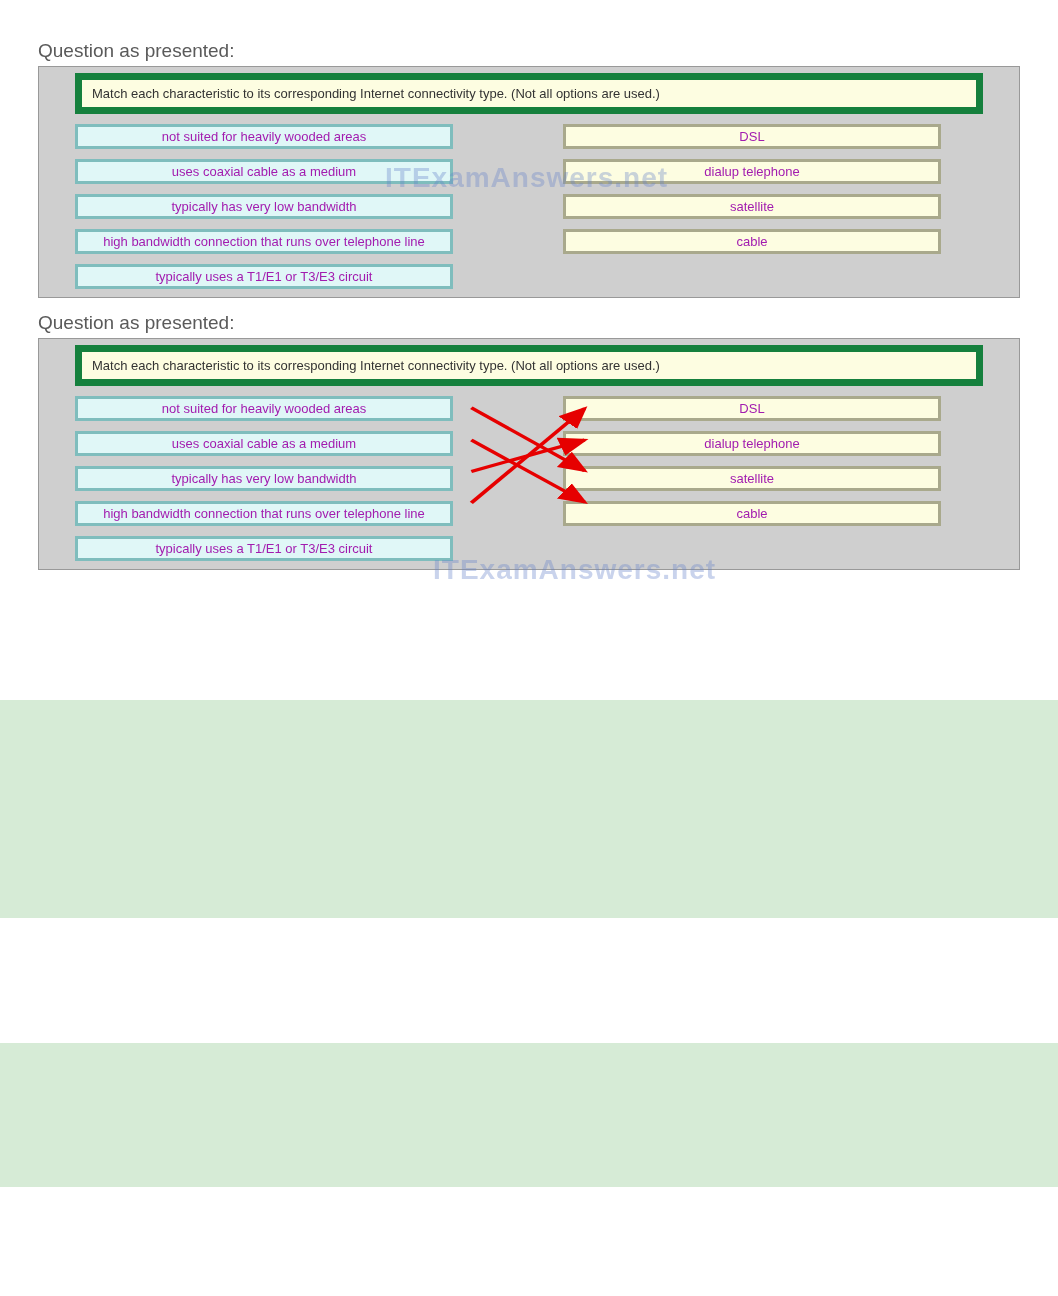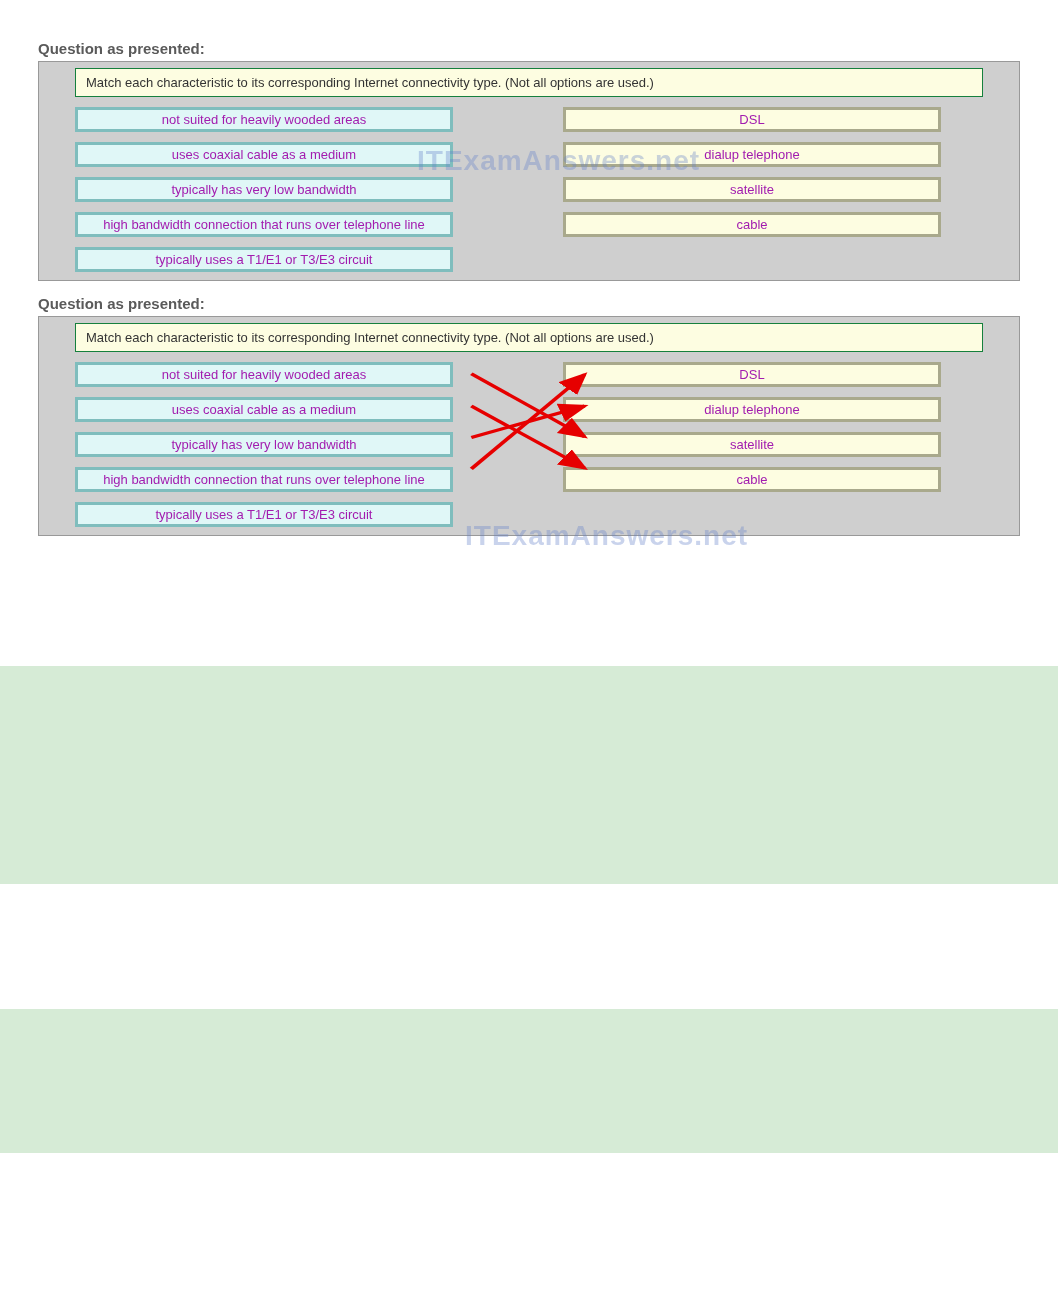--- a/index.html
+++ b/index.html
@@ -6,35 +6,35 @@
     body {
       font-family: Arial, Helvetica, sans-serif;
       background: #ffffff;
       width: 1058px;
       padding: 0;
     }
     .section {
       padding: 0 38px;
     }
     .heading {
-      font-size: 15px;
-      font-weight: bold;
+      font-size: 19px;
+      font-weight: normal;
       color: #5a5a5a;
       margin-top: 40px;
       margin-bottom: 4px;
     }
     .panel {
       background: #cfcfcf;
       border: 1px solid #999;
       padding: 6px 36px 8px 36px;
       position: relative;
     }
     .instruction {
       background: #fdfde1;
-      border: 1px solid #15803d;
+      border: 7px solid #15803d;
       padding: 6px 10px;
       font-size: 13px;
       color: #333;
       margin-bottom: 10px;
     }
     .columns {
       display: flex;
       gap: 110px;
       position: relative;
     }
@@ -60,21 +60,20 @@
       border-color: #a9a98c;
       text-align: center;
     }
     .watermark {
       position: absolute;
       font-size: 28px;
       font-weight: bold;
       color: rgba(100, 130, 200, 0.35);
       pointer-events: none;
       letter-spacing: 1px;
-      margin-left: 32px;
     }
     .arrows {
       position: absolute;
       top: 0;
       left: 0;
       width: 100%;
       height: 100%;
       pointer-events: none;
     }
     .green-band {

